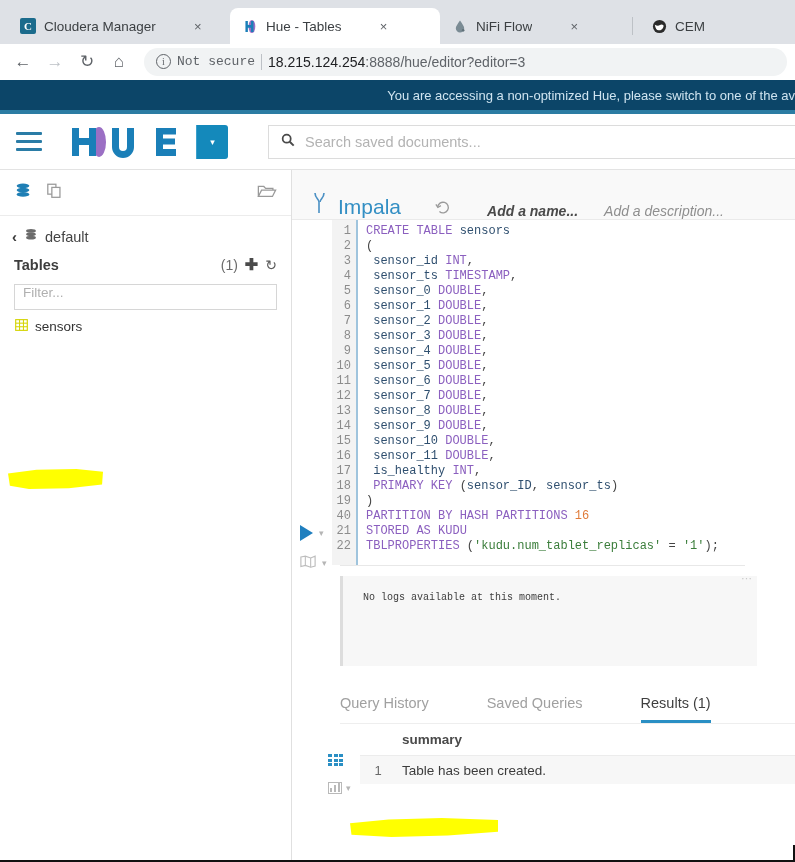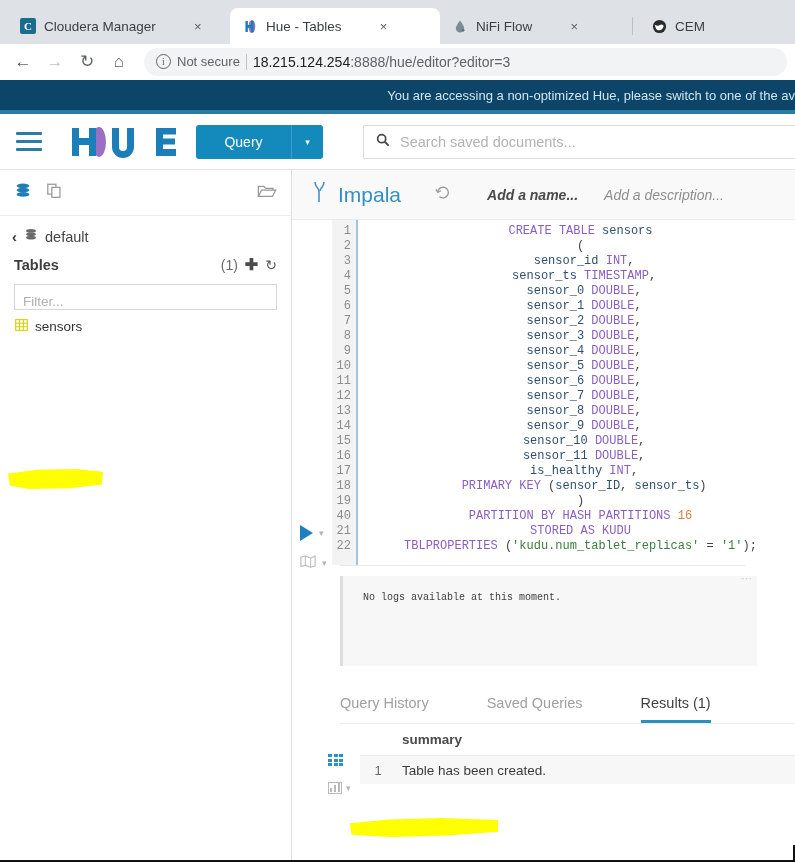--- a/index.html
+++ b/index.html
@@ -69,21 +69,21 @@
     background: #f1f3f4; border-radius: 14px;
     display: flex; align-items: center; gap: 6px;
     padding: 0 12px; font-size: 13.5px; color: #202124;
   }
   .omni-info {
     width: 15px; height: 15px; border: 1.3px solid #5f6368; border-radius: 50%;
     display:flex; align-items:center; justify-content:center;
     font-size: 10px; color: #5f6368; font-family: "Liberation Serif", serif;
     flex: 0 0 15px;
   }
-  .omni-notsecure { color: #5f6368; font-size: 13px; }
+  .omni-notsecure { color: #5f6368; font-size: 13px; font-family: Liberation Mono, monospace; }
   .omni-sep { width:1px; height:16px; background:#bdc1c6; }
   .omni-url { color: #202124; font-size: 14px; }
   .omni-url .host { color: #202124; }
   .omni-url .path { color: #5f6368; }
 
   
   .hue-banner {
     height: 30px; background: #0c4568;
     display: flex; align-items: center; justify-content: flex-end;
     padding-right: 0; overflow: hidden;
@@ -150,21 +150,21 @@
   .assist-tables-row {
     display:flex; align-items:center; padding: 6px 14px 8px 14px;
   }
   .tables-label { font-size: 14.5px; font-weight: bold; color:#3d3d3d; }
   .tables-right { margin-left:auto; display:flex; align-items:center; gap:7px; color:#6b6b6b; font-size: 14px; }
   .plus-ico { color:#4a4a4a; font-weight: bold; font-size: 16px; }
   .refresh-ico { color:#5b5b5b; font-size: 14px; }
   .filter-input {
     margin: 2px 14px 0 14px; height: 26px;
     border:1px solid #d6d6d6; background:#fff;
-    display:flex; align-items:flex-end; padding: 0 8px;
+    display:flex; align-items:flex-start; padding: 0 8px;
     font-size: 13.5px; color:#b0b0b0;
   }
   .table-entry {
     display:flex; align-items:center; gap:7px;
     margin: 8px 0 0 12px; font-size: 13.5px; color:#333;
     position: relative; width: fit-content; padding: 1px 3px;
   }
   .table-entry .tbl-ico { color:#cfcf00; font-size: 13px; }
   .hl {
     position:absolute; background:#ffff00; z-index:0;
@@ -172,21 +172,21 @@
   .hl-sensors {
     left: 8px; top: 299px; width: 95px; height: 20px;
     clip-path: polygon(0% 22%, 30% 4%, 72% 0%, 100% 14%, 99% 78%, 64% 96%, 22% 100%, 2% 84%);
   }
   .table-entry > * { position: relative; z-index: 1; }
 
   
   .editor-pane { flex:1; display:flex; flex-direction:column; min-width:0; background:#fff; }
   .editor-header {
     height: 50px; background:#f9f9f9; border-bottom:1px solid #eaeaea;
-    display:flex; align-items:center; gap: 0; padding-left: 20px;
+    display:flex; align-items:flex-end; gap: 0; padding-left: 20px;
   }
   .impala-ico { color:#4a90c4; font-size: 19px; margin-right: 10px; }
   .impala-name { font-size: 21px; color:#338fc4; font-weight: 300; }
   .history-ico { color:#9a9a9a; font-size: 15px; margin-left: 34px; }
   .add-name {
     margin-left: 36px; font-size: 14px; color:#4a4a4a;
     font-style: italic; font-weight: bold;
   }
   .add-desc {
     margin-left: 26px; font-size: 14px; color:#8e8e8e; font-style: italic;
@@ -207,21 +207,21 @@
   .code-block {
     position:absolute; left: 40px; top: 0; right: 0; bottom: 0;
     display:flex; font-family: "Liberation Mono", monospace; font-size: 12px;
   }
   .ln-col {
     width: 26px; text-align: right; padding-right: 5px;
     color:#8c8c8c; background:#f3f3f3;
     border-right: 2px solid #9fc4dd; user-select:none; padding-top: 4px;
   }
   .ln-col div { height: 15px; line-height: 15px; }
-  .code-col { padding-left: 8px; padding-top: 4px; flex:1;text-align:center; }
+  .code-col { padding-left: 8px; padding-top: 4px; flex:1; }
   .code-col div { height: 15px; line-height: 15px; white-space: pre; }
   .kw  { color: #8b5fbf; }
   .idn { color: #2f4f6f; }
   .num { color: #e07b39; }
   .str { color: #3a7d3a; }
   .pn  { color: #444; }
 
   .logs-sep { border-top: 1px solid #e8e8e8; margin: 0 50px 0 48px; }
   .logs-wrap { position: relative; margin: 10px 0 0 48px; padding-right: 0; }
   .logs-dots { position:absolute; right: 42px; top: -4px; color:#c9c9c9; letter-spacing:1px; font-size: 11px; }
@@ -346,21 +346,20 @@
     </div>
     <div class="hue-logo">
       <svg width="110" height="34" viewBox="0 0 110 34" aria-hidden="true">
         <ellipse cx="31" cy="17" rx="7" ry="15" fill="#9b6fc4"></ellipse>
         <path d="M4 3 h7 v10 h10 v-10 h7 v28 h-7 v-11 h-10 v11 h-7 z" fill="#1a7fb8"></path>
         <path d="M44 3 h7 v19 a4 4 0 0 0 8 0 v-19 h7 v19 a11 11 0 0 1 -22 0 z" fill="#1a7fb8"></path>
         <path d="M88 3 h20 v6.5 h-13 v4 h12 v6 h-12 v4.5 h13 v7 h-20 z" fill="#1a7fb8"></path>
       </svg>
     </div>
     <div class="query-btn-group">
-      <div class="query-btn">Query</div>
       <div class="query-caret">▾</div>
     </div>
     <div class="search-box">
       <span class="search-ico">
         <svg width="14" height="14" viewBox="0 0 16 16" aria-hidden="true">
           <circle cx="6.5" cy="6.5" r="4.6" fill="none" stroke="#4a4a4a" stroke-width="2"></circle>
           <line x1="10" y1="10" x2="14.5" y2="14.5" stroke="#4a4a4a" stroke-width="2.2"></line>
         </svg>
       </span>
       <span class="search-ph">Search saved documents...</span>

